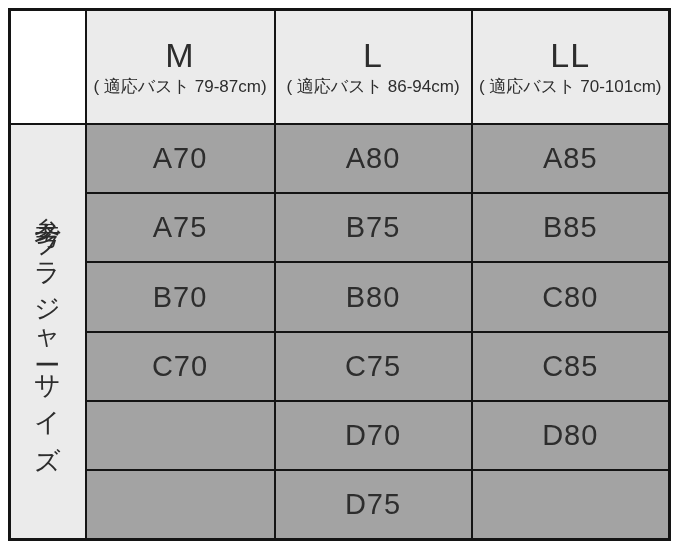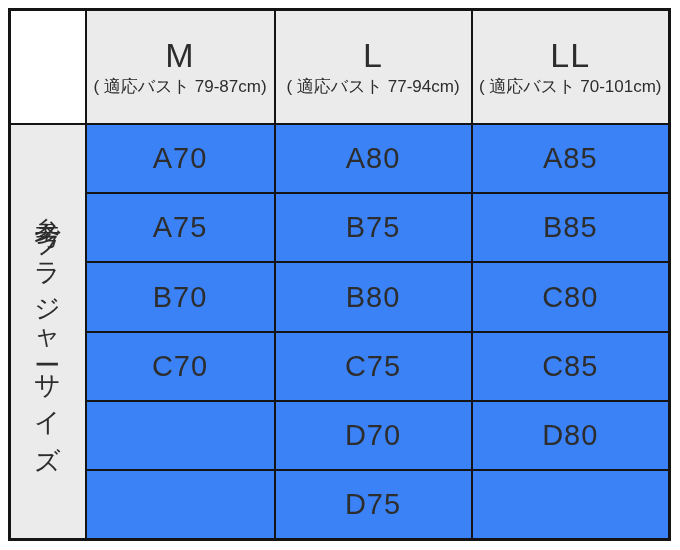--- a/index.html
+++ b/index.html
@@ -64,21 +64,21 @@
   .vertical-text {
     writing-mode: vertical-rl;
     text-orientation: mixed;
     font-size: 26px;
     letter-spacing: 6px;
     color: #2d2d2d;
     display: inline-block;
     line-height: 1;
   }
   td.size-cell {
-    background: #3b82f6;
+    background: #a3a3a3;
     font-size: 29px;
     color: #2d2d2d;
     letter-spacing: 1px;
   }
 </style>
 </head>
 <body>
 
 <div class="chart-wrap">
   <table class="size-chart">
@@ -90,21 +90,21 @@
     </colgroup>
     <tbody>
       <tr class="header-row">
         <td class="corner-cell"></td>
         <th class="col-header">
           <div class="size-label">M</div>
           <div class="bust-label">( 適応バスト 79-87cm)</div>
         </th>
         <th class="col-header">
           <div class="size-label">L</div>
-          <div class="bust-label">( 適応バスト 77-94cm)</div>
+          <div class="bust-label">( 適応バスト 86-94cm)</div>
         </th>
         <th class="col-header">
           <div class="size-label">LL</div>
           <div class="bust-label">( 適応バスト 70-101cm)</div>
         </th>
       </tr>
       <tr class="data-row">
         <th class="row-group-header" rowspan="6">
           <span class="vertical-text">参考ブラジャーサイズ</span>
         </th>

